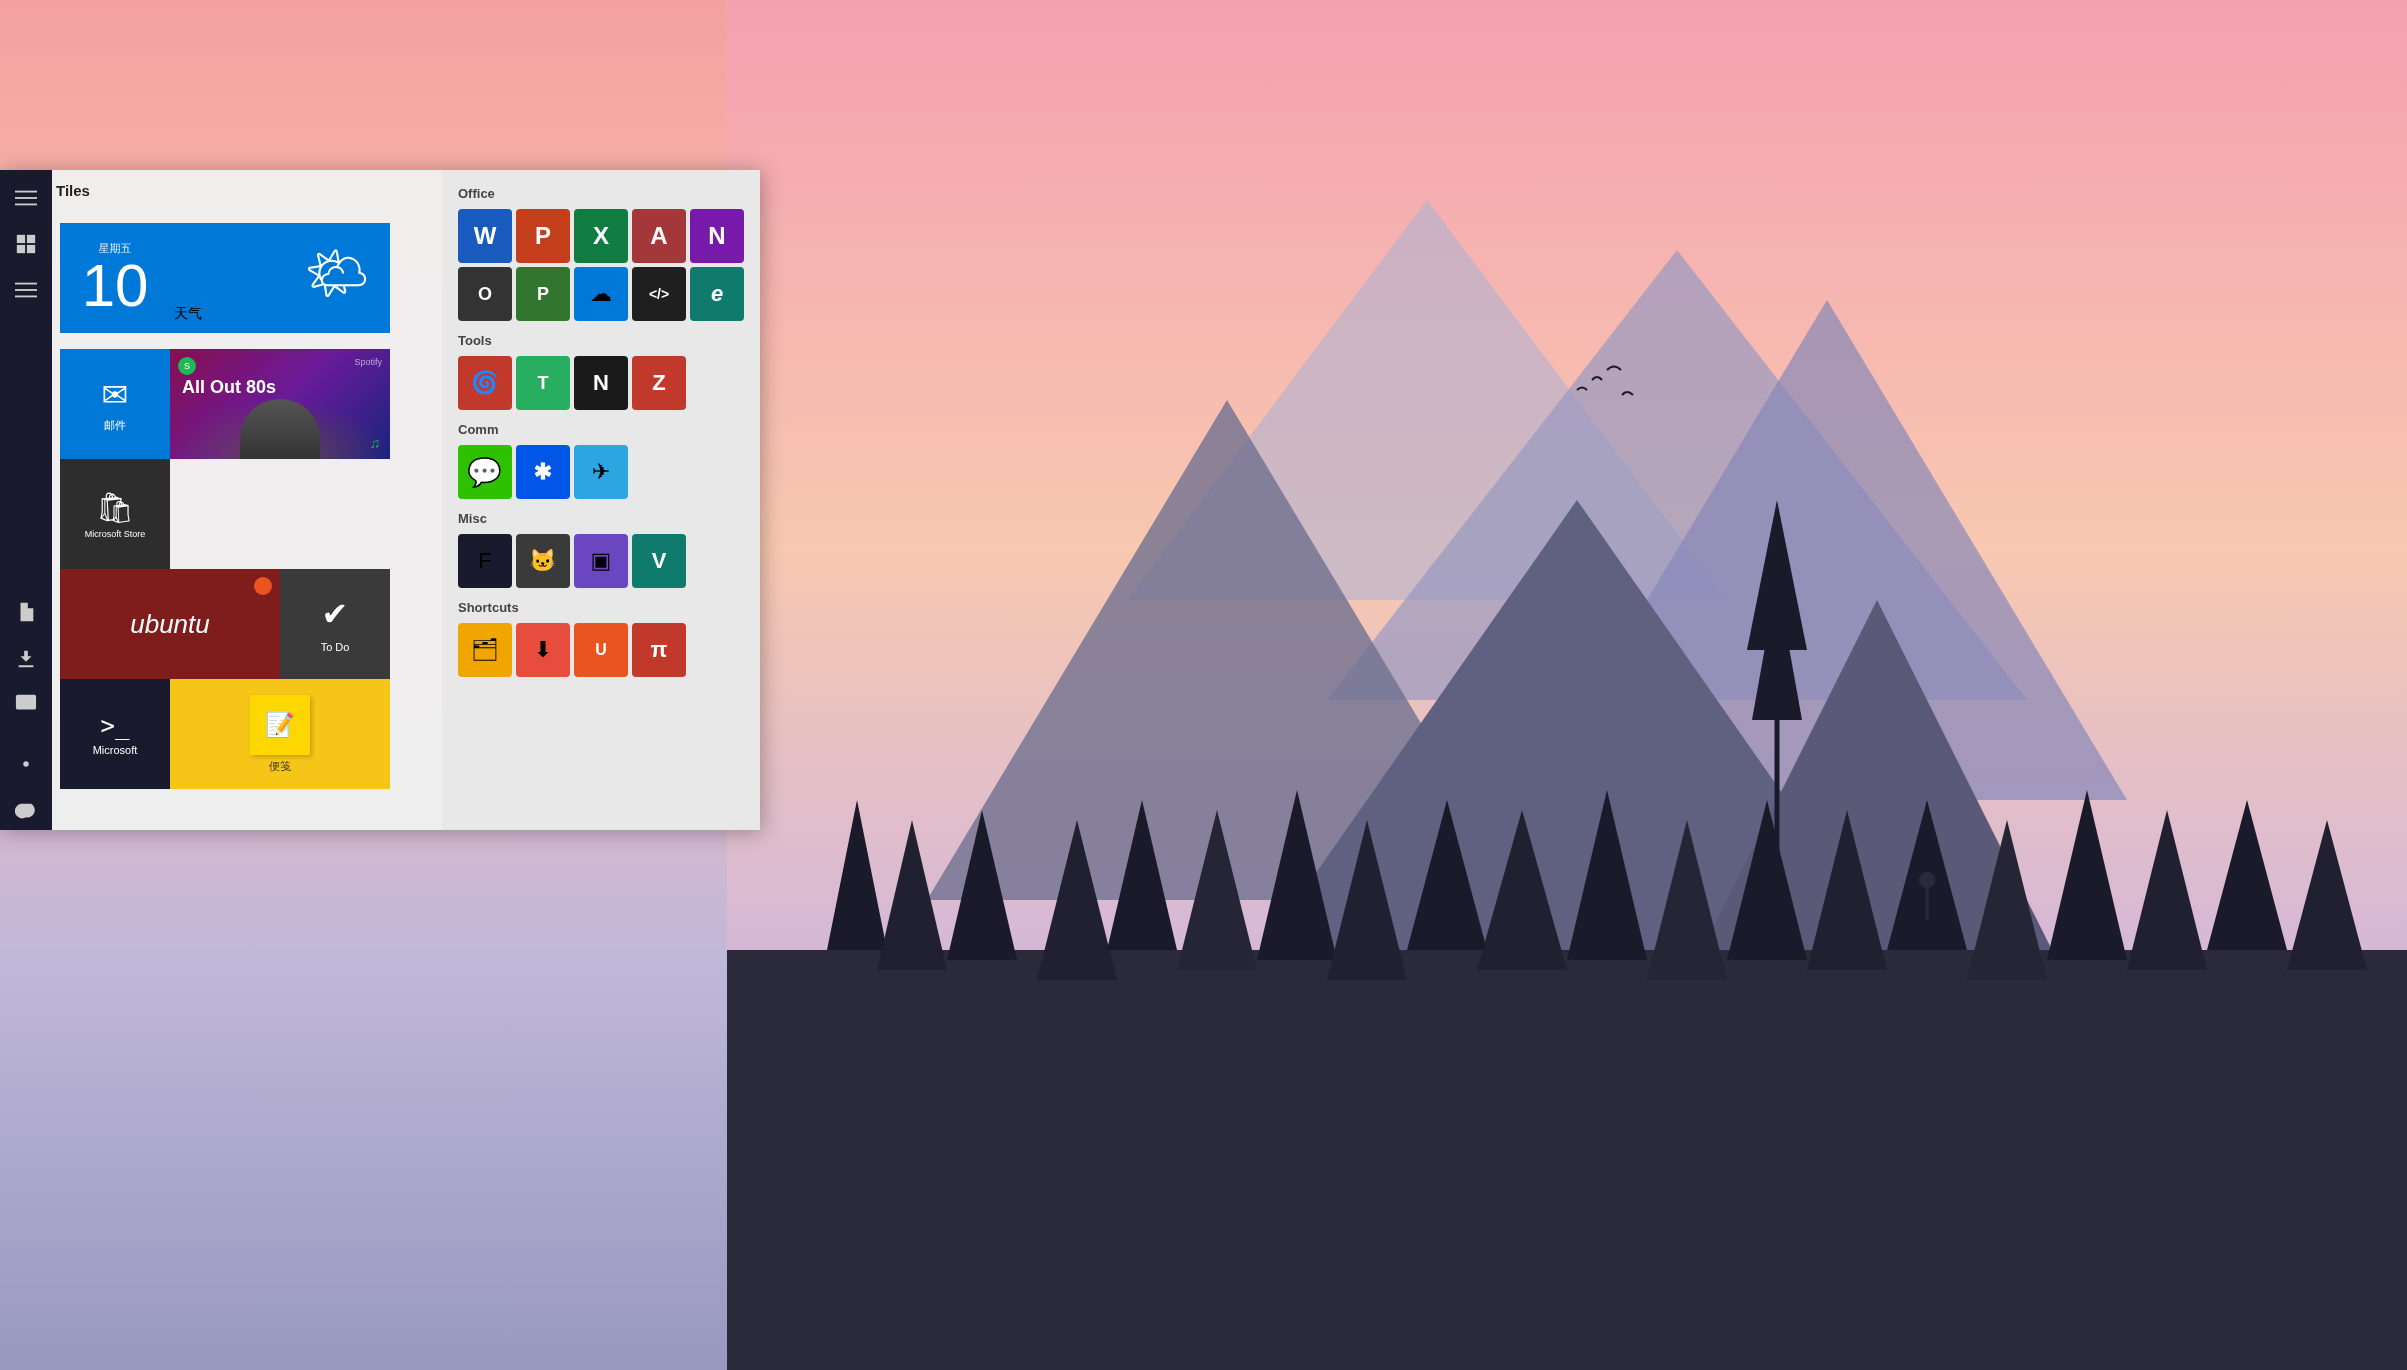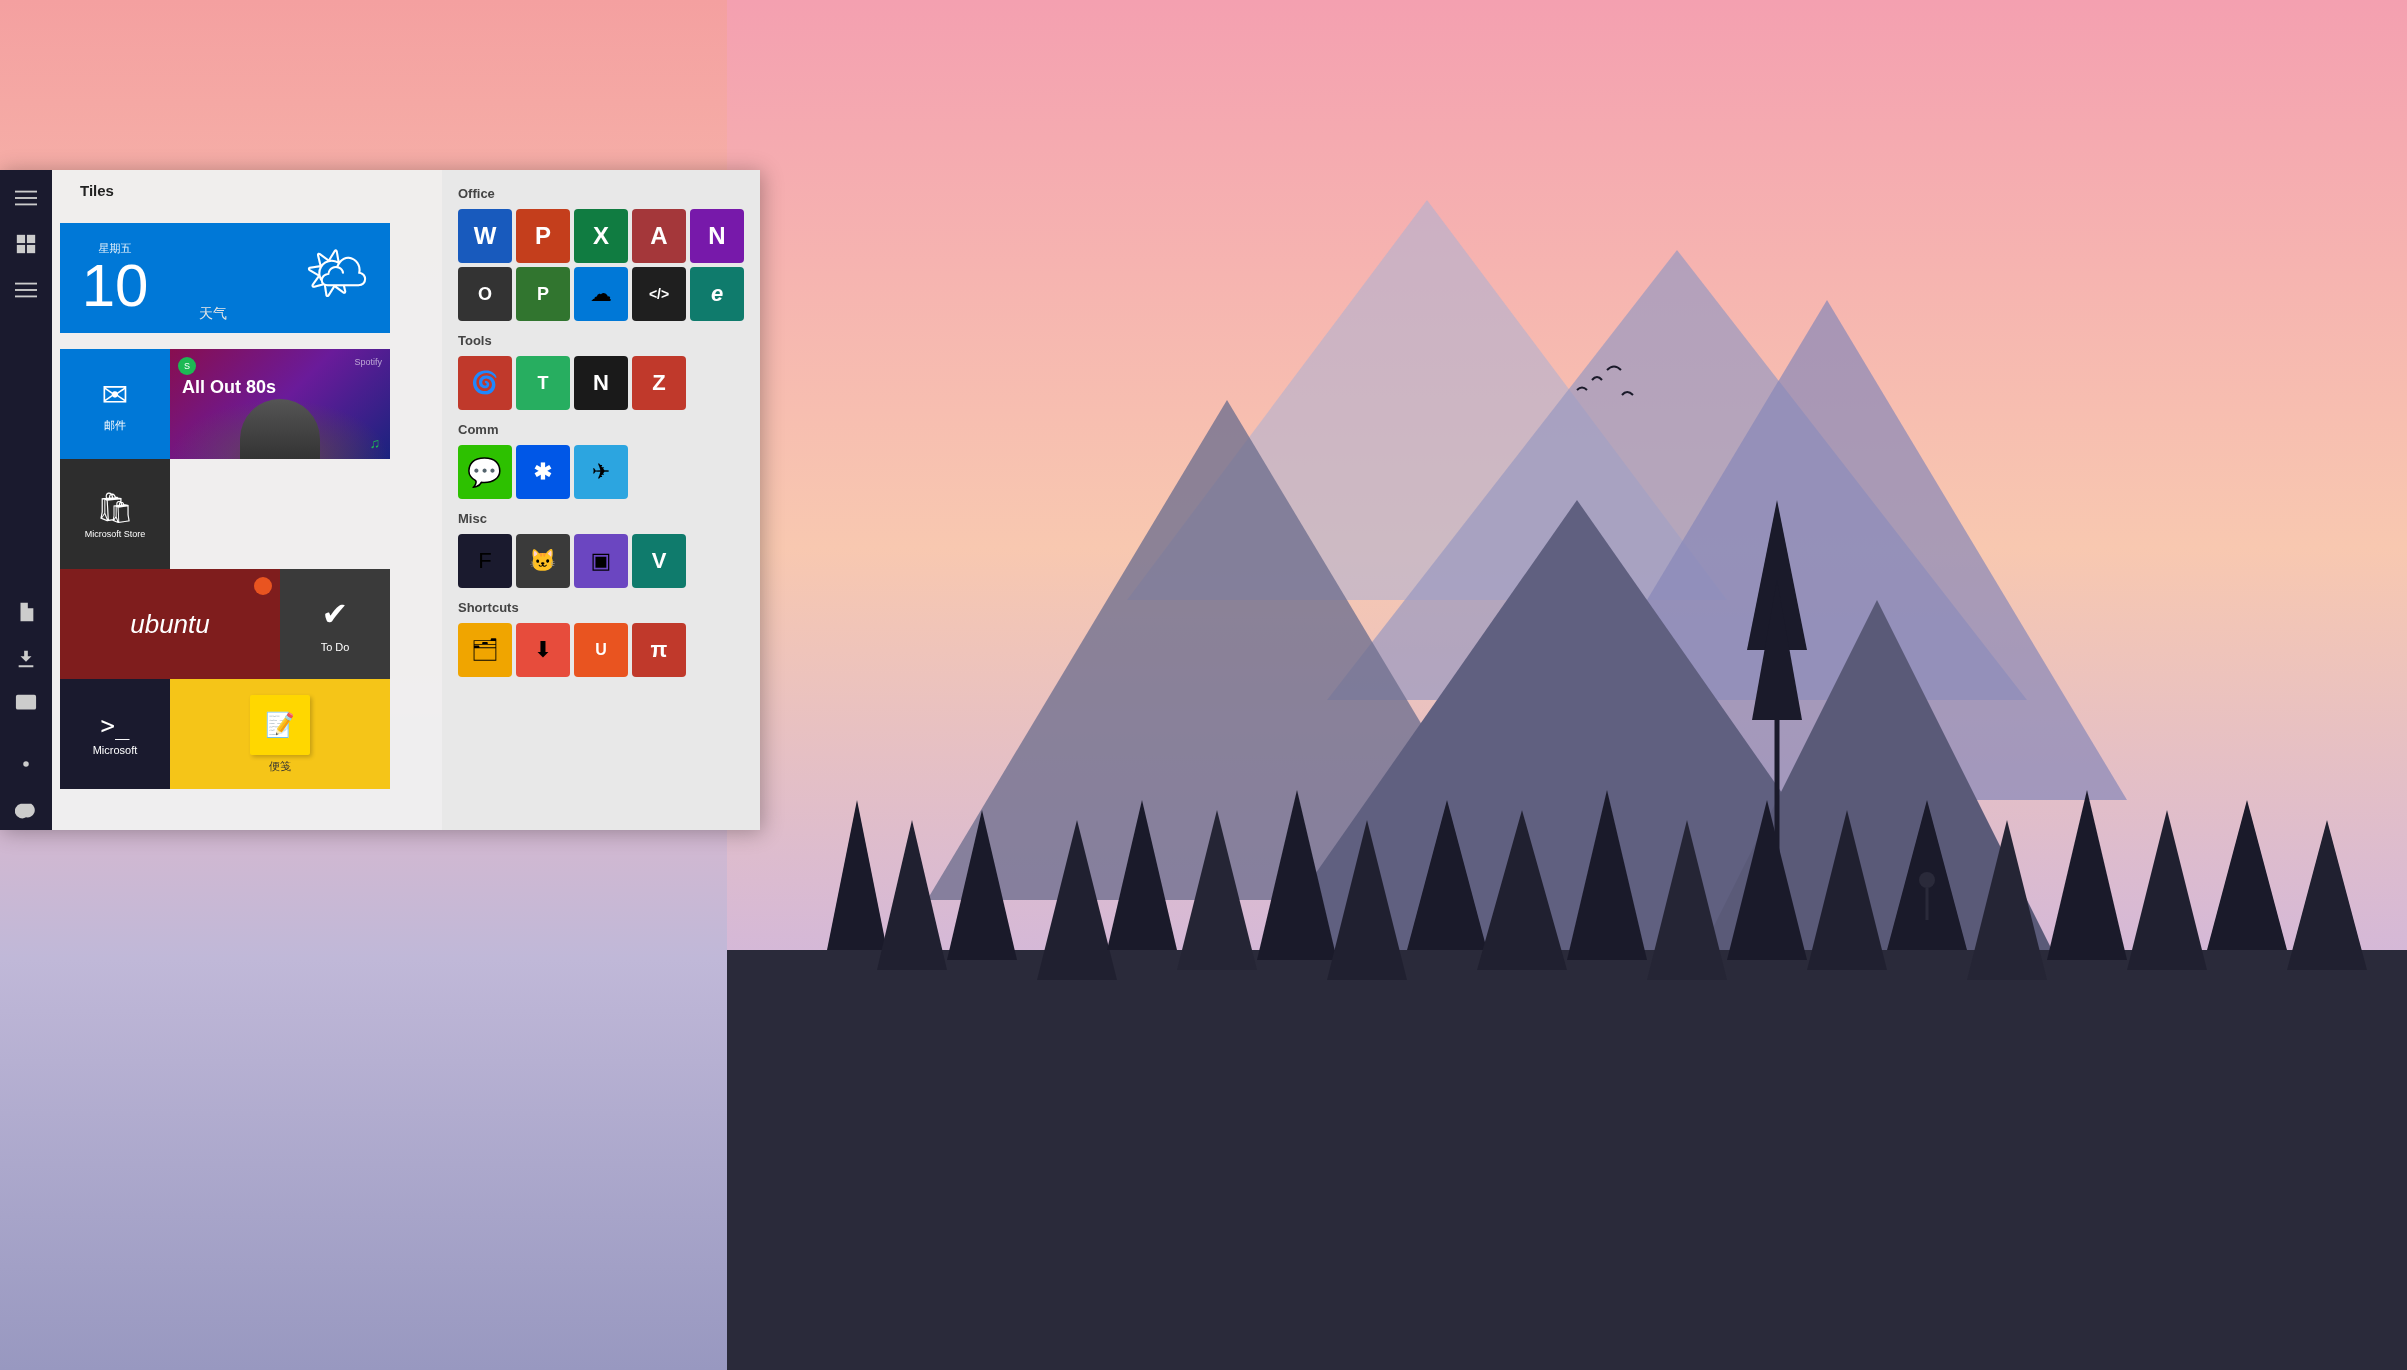--- a/index.html
+++ b/index.html
@@ -61,21 +61,21 @@
     }
 
     
     .tiles-panel {
       width: 390px;
       padding: 0;
       overflow-y: auto;
     }
 
     .tiles-header {
-      padding: 12px 16px 8px 28px;
+      padding: 12px 16px 8px 4px;
       font-size: 15px;
       font-weight: 600;
       color: #222;
       display: flex;
       align-items: center;
       gap: 12px;
     }
 
     .tile {
       position: relative;
@@ -317,21 +317,21 @@
           <span>Tiles</span>
         </div>
 
         <div style="display:flex; padding: 16px 8px;">
           <div class="tile tile-calendar" style="width:110px;height:110px;">
             <div class="cal-day">星期五</div>
             <div class="cal-date">10</div>
           </div>
           <div class="tile tile-weather" style="width:220px;height:110px;background:#0078d7;position:relative;">
             <span class="weather-icon" style="position:absolute;right:20px;top:20px;font-size:52px;">🌤</span>
-            <span class="weather-label" style="position:absolute;bottom:10px;left:29px;color:#e5e5e5;font-size:14px;">天气</span>
+            <span class="weather-label" style="position:absolute;bottom:10px;left:4px;color:#000000;font-size:14px;">天气</span>
           </div>
         </div>
 
         <div style="display:flex; padding: 0 8px;">
           <div class="tile tile-mail" style="width:110px;height:110px;background:#0078d7;">
             <div class="mail-icon" style="font-size:32px;">✉</div>
             <div class="mail-label" style="font-size:11px;color:white;">邮件</div>
           </div>
           <div class="tile tile-spotify" style="width:220px;height:110px;">
 

